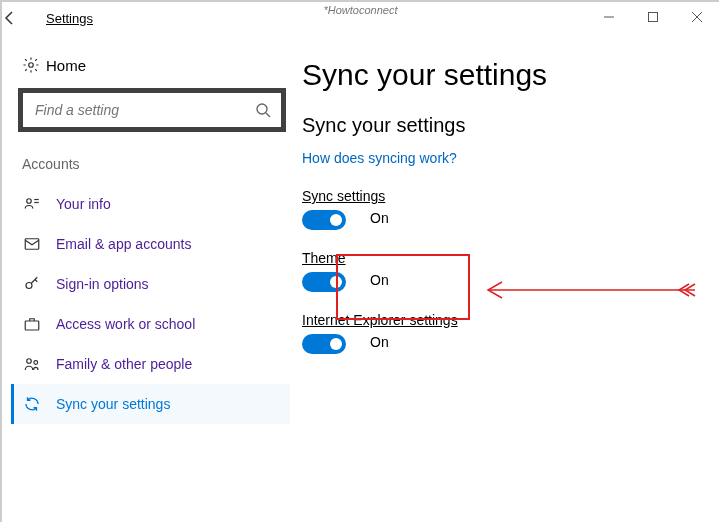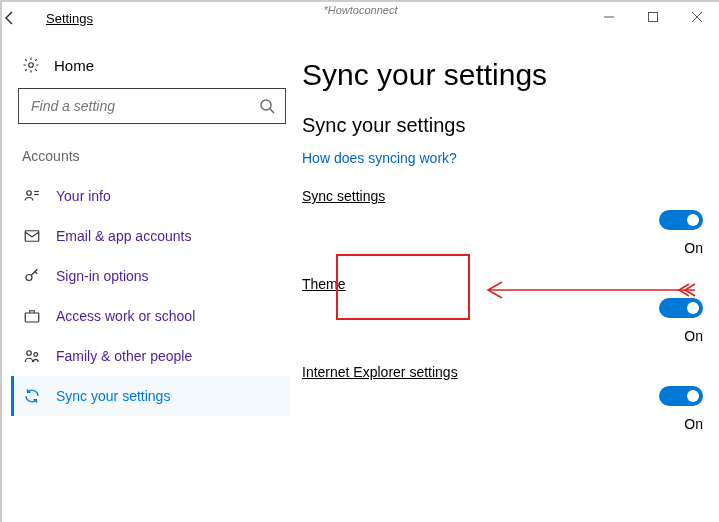--- a/index.html
+++ b/index.html
@@ -61,27 +61,27 @@
     height: calc(100% - 32px);
   }
   .sidebar {
     width: 300px;
     padding: 18px 12px 0 12px;
     box-sizing: border-box;
   }
   .home-row {
     display: flex;
     align-items: center;
-    gap: 12px;
+    gap: 4px;
     padding: 4px 6px 14px 8px;
   }
   .home-row .icon { width: 20px; color:#333; }
   .home-row span { font-size: 15px; }
   .search-box {
-    border: 1px solid #404040;
+    border: 5px solid #404040;
     height: 34px;
     display: flex;
     align-items: center;
     padding: 0 10px;
     margin: 0 4px 24px 4px;
     gap: 32px;
   }
   .search-box input {
     flex: 1;
     border: none;
@@ -148,24 +148,23 @@
     margin-bottom: 22px;
     text-align: right;
   }
   .setting-label {
     font-size: 14px;
     margin-bottom: 6px;
     text-decoration: underline;
   }
   .toggle-row {
     display: flex;
-    align-items: flex-end;
-    gap: 10px;
+    align-items: flex-start;
+    gap: 24px;
     margin-bottom: 20px;
-    flex-direction: column;
   }
   .toggle {
     width: 44px;
     height: 20px;
     border-radius: 10px;
     background: #0078D7;
     position: relative;
   }
   .toggle::after {
     content:"";

